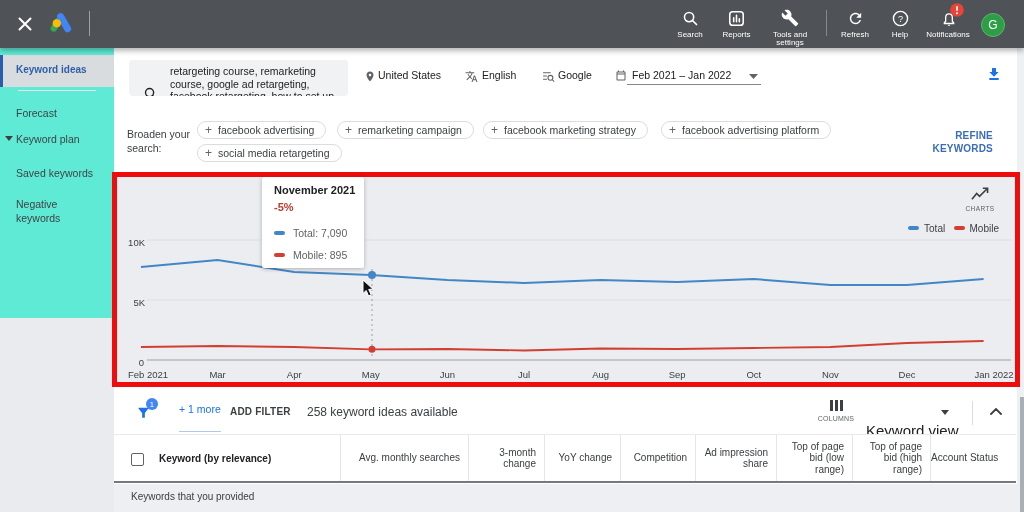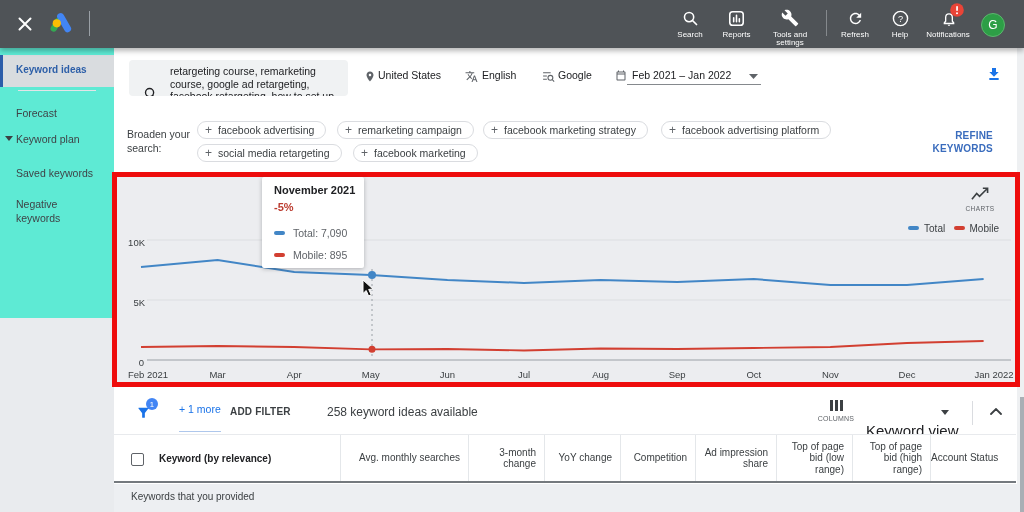--- a/index.html
+++ b/index.html
@@ -37,21 +37,21 @@
 
 #tip { position:absolute; left:145px; top:0px; width:102px; height:91px; background:#fff; border-radius:2px; box-shadow:0 1px 4px rgba(60,64,67,.35); z-index:5; }
 #tip .t1 { position:absolute; left:12px; top:7px; font-size:11px; font-weight:bold; color:#202124; }
 #tip .t2 { position:absolute; left:12px; top:24px; font-size:11px; font-weight:bold; color:#bb3a2e; }
 #tip .r { position:absolute; left:12px; font-size:10.5px; color:#5f6368; white-space:nowrap; }
 #tip .r .dash { margin-right:8px; }
 
 #filterrow { position:absolute; left:0; top:342px; width:904px; height:44px; background:#fff; }
 #filterrow .more { position:absolute; left:66px; top:13px; font-size:10.5px; color:#1a73e8; border-bottom:1px solid #aec7ec; padding-bottom:16px; }
 #filterrow .addf { position:absolute; left:117px; top:16px; font-size:10px; font-weight:bold; color:#3c4043; letter-spacing:.2px; }
-#filterrow .avail { position:absolute; left:194px; top:15px; font-size:12px; color:#3c4043;margin-left:20px; }
+#filterrow .avail { position:absolute; left:194px; top:15px; font-size:12px; color:#3c4043; }
 #colic { position:absolute; left:703px; top:10px; width:40px; text-align:center; }
 #colic svg { display:block; margin:0 auto; }
 #charts-ic svg { display:block; margin:0 auto; }
 #colic .cl { font-size:7px; color:#5f6368; letter-spacing:.2px; margin-top:4px; }
 .kwview { position:absolute; left:753px; top:32px; font-size:15px; color:#202124; }
 #vdiv { position:absolute; left:859px; top:11px; height:24px; border-left:1px solid #dadce0; }
 
 #thead { position:absolute; left:0; top:386px; width:903px; height:49px; background:#fff; border-top:1px solid #e8eaed; border-bottom:2px solid #74797e; }
 .th { position:absolute; top:0; height:46px; font-size:10px; color:#3c4043; display:flex; align-items:center; justify-content:flex-end; text-align:right; padding-right:8px; border-left:1px solid #e4e7ea; line-height:11.5px; }
 #cb { position:absolute; left:18px; top:18px; width:13px; height:13px; border:1.5px solid #5f6368; border-radius:2px; background:#fff; }
@@ -170,21 +170,20 @@
       </svg>
   <div id="hr1"></div>
 
   <div id="broaden">
     <div class="lab">Broaden your<br>search:</div>
     <div class="chip" style="left:84px;top:15px"><b>+</b>facebook advertising</div>
     <div class="chip" style="left:224px;top:15px"><b>+</b>remarketing campaign</div>
     <div class="chip" style="left:370px;top:15px"><b>+</b>facebook marketing strategy</div>
     <div class="chip" style="left:548px;top:15px"><b>+</b>facebook advertising platform</div>
     <div class="chip" style="left:84px;top:38px"><b>+</b>social media retargeting</div>
-    <div class="chip" style="left:240px;top:38px"><b>+</b>facebook marketing</div>
     <div id="refine">REFINE<br>KEYWORDS</div>
   </div>
 
   <div id="chartpanel">
     <div id="charts-ic">
       <svg width="18" height="14" viewBox="0 0 19 14">
             <path d="M1 12.5 L6 6.5 L9 9.5 L17 1.5 M12.5 1 H17.5 V6" stroke="#3c4043" stroke-width="1.7" fill="none"></path>
           </svg>
       <div class="cl">CHARTS</div>
     </div>

